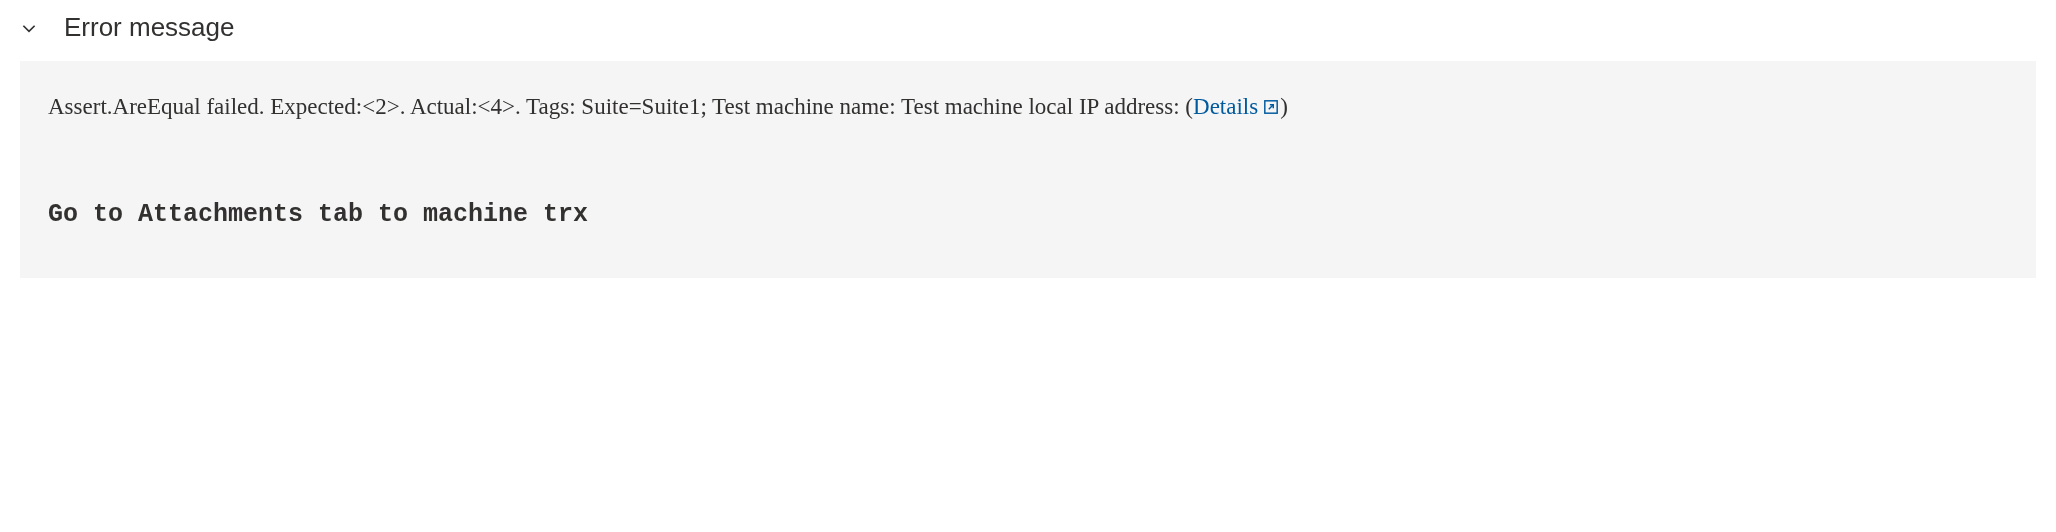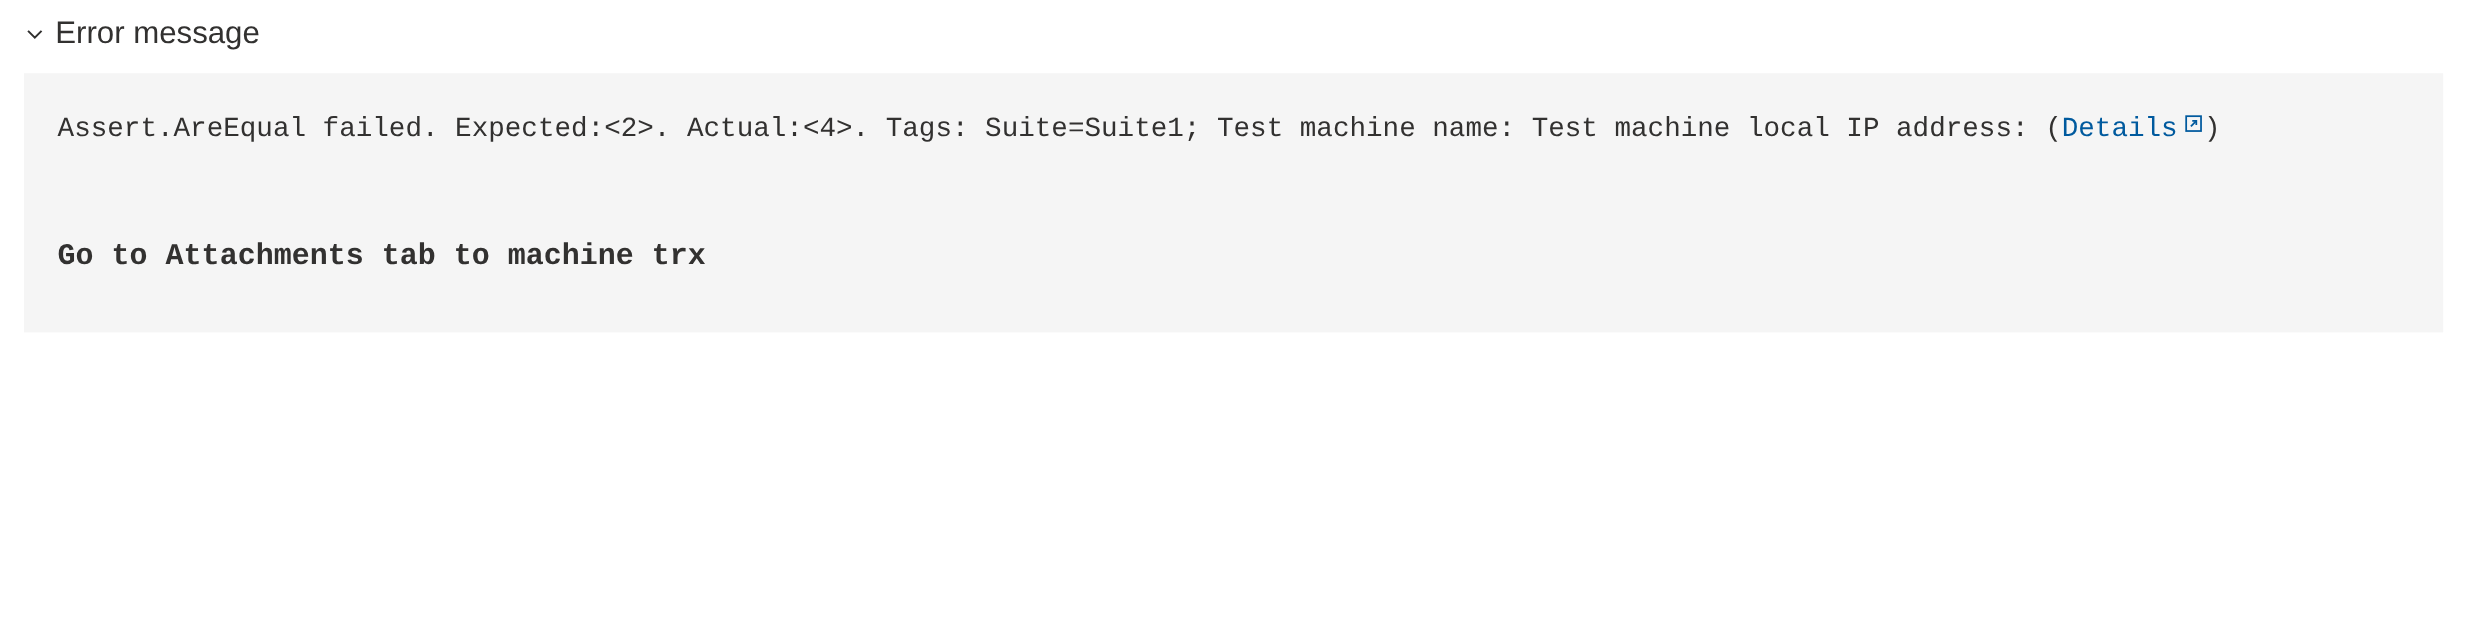--- a/index.html
+++ b/index.html
@@ -8,21 +8,21 @@
       box-sizing: border-box;
     }
     body {
       font-family: "Segoe UI", -apple-system, BlinkMacSystemFont, sans-serif;
       background: #ffffff;
       padding: 12px 20px;
     }
     .section-header {
       display: flex;
       align-items: center;
-      gap: 8px;
+      gap: 26px;
       margin-bottom: 18px;
       cursor: pointer;
     }
     .chevron {
       color: #323130;
       font-size: 18px;
       display: inline-flex;
       align-items: center;
     }
     .chevron svg {
@@ -38,20 +38,21 @@
       background: #f5f5f5;
       padding: 24px 28px 40px 28px;
       font-family: Consolas, "Courier New", monospace;
       font-size: 23px;
       line-height: 1.9;
       color: #323130;
     }
     .error-text {
       font-weight: 400;
       word-break: break-word;
+      font-family: Liberation Serif, serif;
     }
     .details-link {
       color: #005a9e;
       cursor: pointer;
     }
     .details-link-wrap {
       white-space: nowrap;
     }
     .external-icon {
       display: inline-block;

